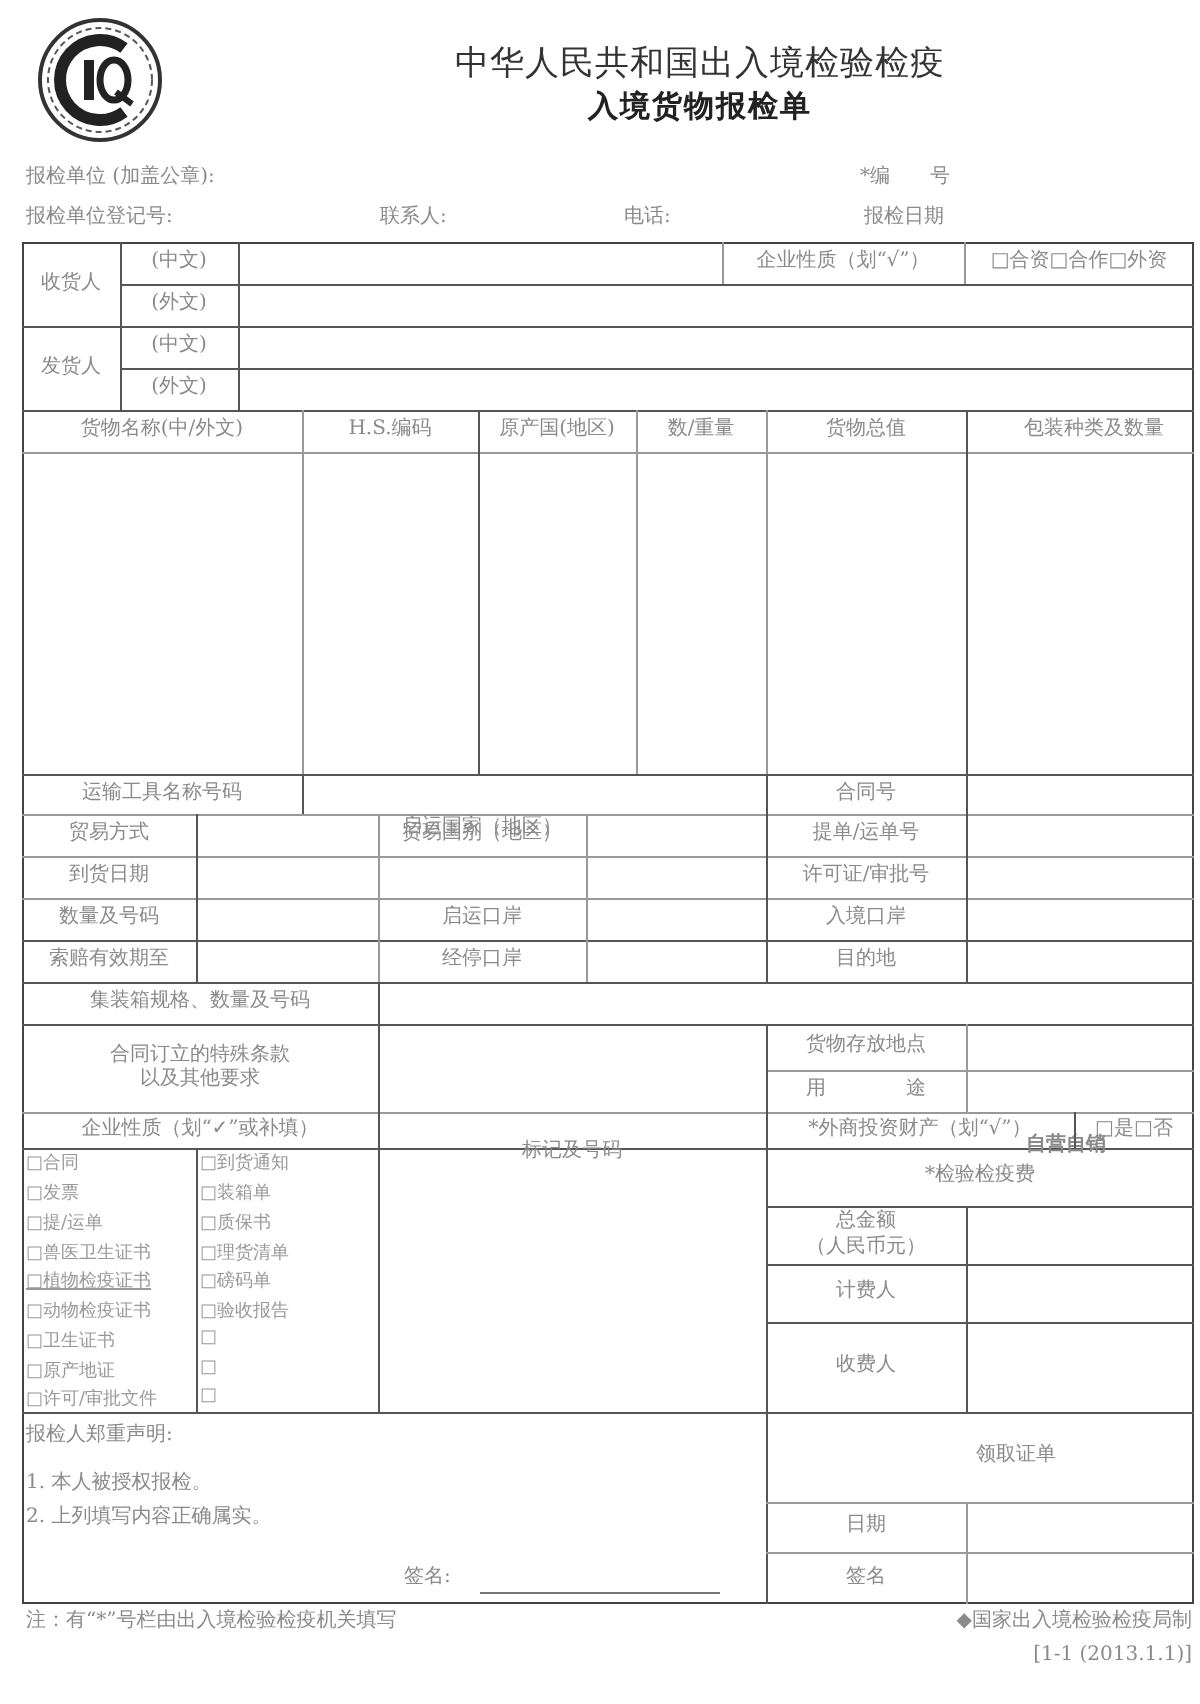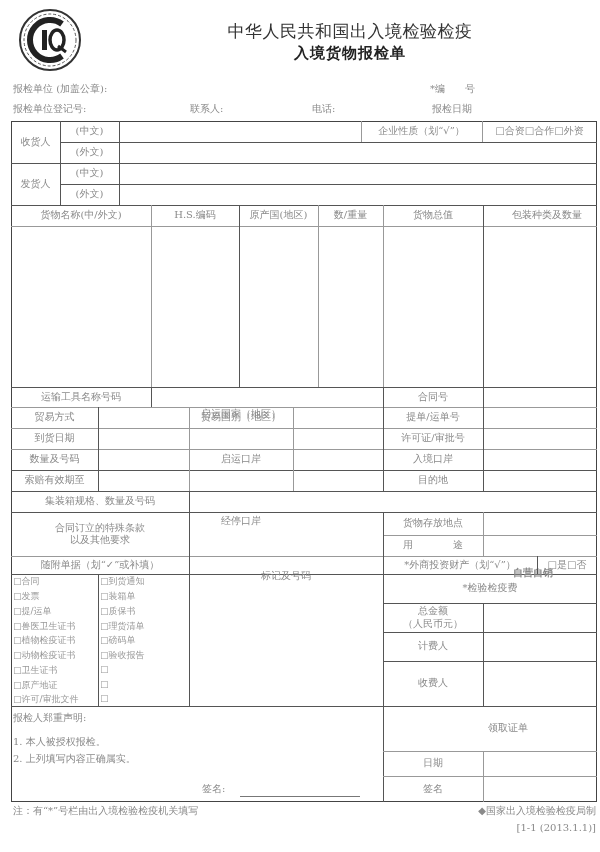--- a/index.html
+++ b/index.html
@@ -119,21 +119,21 @@
 
 <div class="cell" style="left:11px;top:449px;width:87px;height:21px;">数量及号码</div>
 <div class="abs" style="left:99px;top:450px;width:89px;height:19px;"></div>
 <div class="cell" style="left:189px;top:449px;width:104px;height:21px;">启运口岸</div>
 <div class="abs" style="left:294px;top:450px;width:88px;height:19px;"></div>
 <div class="cell" style="left:383px;top:449px;width:100px;height:21px;">入境口岸</div>
 <div class="abs" style="left:484px;top:450px;width:112px;height:19px;"></div>
 
 <div class="cell" style="left:11px;top:470px;width:87px;height:21px;">索赔有效期至</div>
 <div class="abs" style="left:99px;top:471px;width:89px;height:19px;"></div>
-<div class="cell" style="left:189px;top:470px;width:104px;height:21px;margin-top:41px;">经停口岸</div>
+<div class="cell" style="left:189px;top:470px;width:104px;height:21px;">经停口岸</div>
 <div class="abs" style="left:294px;top:471px;width:88px;height:19px;"></div>
 <div class="cell" style="left:383px;top:470px;width:100px;height:21px;">目的地</div>
 <div class="abs" style="left:484px;top:471px;width:112px;height:19px;"></div>
 
 <div class="cell" style="left:11px;top:491px;width:178px;height:21px;">集装箱规格、数量及号码</div>
 <div class="abs" style="left:190px;top:492px;width:406px;height:19px;"></div>
 
 <div class="hl thin" style="left:383px;top:535px;width:214px;"></div>
 <div class="hl thin" style="left:11px;top:556px;width:586px;"></div>
 <div class="hl" style="left:11px;top:574px;width:586px;"></div>
@@ -147,32 +147,32 @@
 </div>
 <div class="abs" style="left:190px;top:513px;width:192px;height:42px;"></div>
 <div class="cell" style="left:383px;top:512px;width:100px;height:23px;">货物存放地点</div>
 <div class="abs" style="left:484px;top:513px;width:112px;height:21px;"></div>
 <div class="cell" style="left:383px;top:535px;width:100px;height:21px;">用　　　　途</div>
 <div class="cell" style="left:483px;top:563px;width:100px;height:21px;font-weight:bold;">自营自销</div>
 
 <div class="vl" style="left:189px;top:556px;height:150px;"></div>
 <div class="vl" style="left:383px;top:556px;height:246px;"></div>
 <div class="vl" style="left:537px;top:556px;height:18px;"></div>
-<div class="cell" style="left:11px;top:556px;width:178px;height:18px;">随附单据（划“✓”或补填）</div>
+<div class="cell" style="left:11px;top:556px;width:178px;height:18px;">企业性质（划“✓”或补填）</div>
 <div class="cell" style="left:189px;top:556px;width:194px;height:18px;margin-top:11px;">标记及号码</div>
 <div class="cell" style="left:383px;top:556px;width:154px;height:18px;">*外商投资财产（划“√”）</div>
 <div class="cell" style="left:537px;top:556px;width:60px;height:18px;">□是□否</div>
 
 <div class="vl" style="left:98px;top:574px;height:132px;"></div>
 <div class="abs" style="left:13px;top:575px;width:84px;">
   <div class="doc-item" style="top:0px;">□合同</div>
   <div class="doc-item" style="top:15px;">□发票</div>
   <div class="doc-item" style="top:30px;">□提/运单</div>
   <div class="doc-item" style="top:45px;">□兽医卫生证书</div>
-  <div class="doc-item" style="top:59px;">□植物检疫证书</div>
+  <div class="doc-item" style="top:59px;text-decoration:underline;">□植物检疫证书</div>
   <div class="doc-item" style="top:74px;">□动物检疫证书</div>
   <div class="doc-item" style="top:89px;">□卫生证书</div>
   <div class="doc-item" style="top:104px;">□原产地证</div>
   <div class="doc-item" style="top:118px;">□许可/审批文件</div>
 </div>
 <div class="abs" style="left:100px;top:575px;width:88px;">
   <div class="doc-item" style="top:0px;">□到货通知</div>
   <div class="doc-item" style="top:15px;">□装箱单</div>
   <div class="doc-item" style="top:30px;">□质保书</div>
   <div class="doc-item" style="top:45px;">□理货清单</div>

